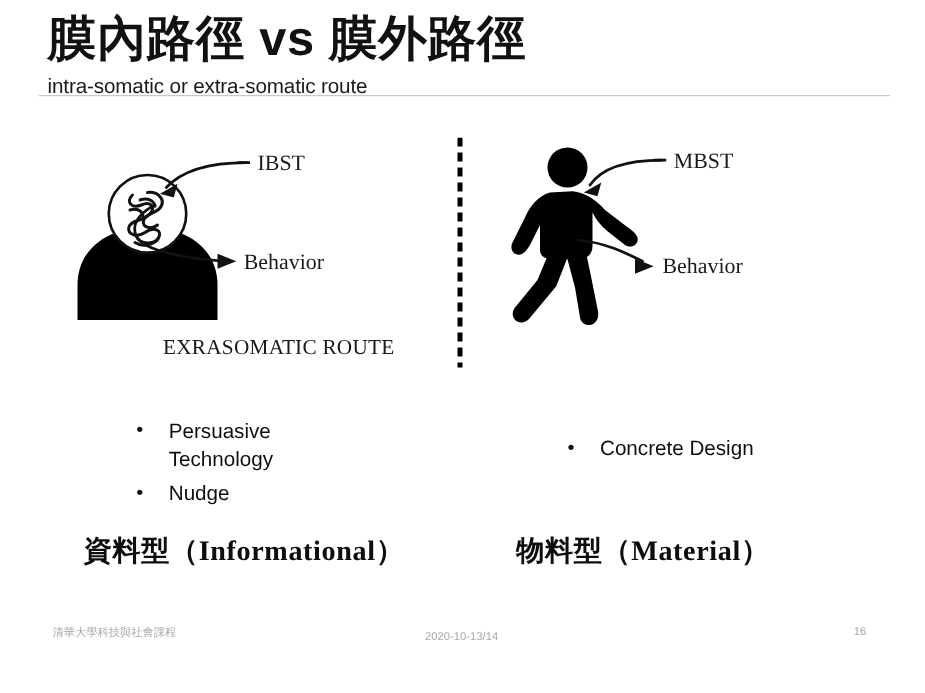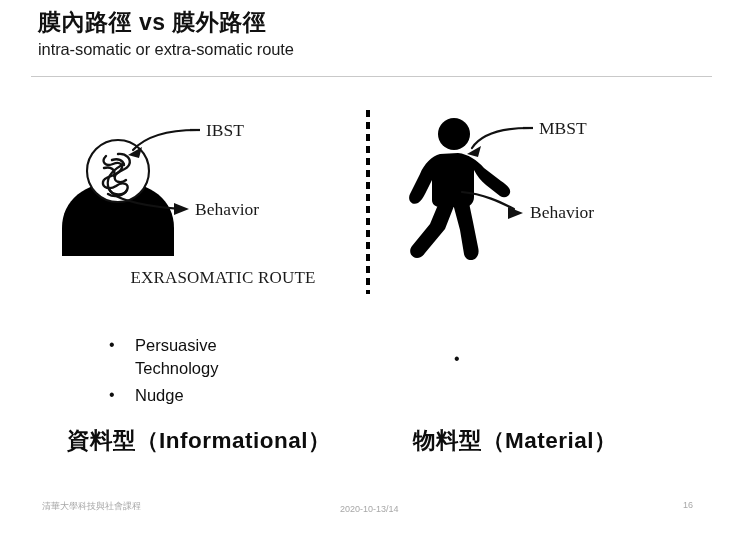--- a/index.html
+++ b/index.html
@@ -21,21 +21,21 @@
 
   
   #title-block {
     position: absolute;
     left: 38px;
     top: 8px;
     width: 680px;
   }
   #slide-title {
     font-family: "Liberation Sans", sans-serif;
-    font-size: 23px;
+    font-size: 39px;
     font-weight: bold;
     color: #111111;
     letter-spacing: 0.5px;
     line-height: 1.25;
     white-space: nowrap;
   }
   #slide-subtitle {
     font-family: "Liberation Sans", sans-serif;
     font-size: 16.5px;
     font-weight: normal;
@@ -138,21 +138,21 @@
     font-size: 16px;
     line-height: 1.38;
     color: #0f0f0f;
   }
   .bullet-text { white-space: pre-line; }
 
   
   .bottom-heading {
     position: absolute;
     top: 425px;
-    font-family: Liberation Sans, sans-serif;
+    font-family: Liberation Serif, serif;
     font-size: 22.5px;
     font-weight: bold;
     color: #0d0d0d;
     letter-spacing: 0.5px;
     white-space: nowrap;
   }
   #heading-informational { left: 67px; }
   #heading-material { left: 413px; }
 
   
@@ -261,20 +261,21 @@
     </li>
     <li class="bullet-item">
       <span class="bullet-dot">•</span>
       <span class="bullet-text">Nudge</span>
     </li>
   </ul>
 
   <ul class="bullet-list" id="bullets-right">
     <li class="bullet-item">
       <span class="bullet-dot">•</span>
+      <span class="bullet-text">Concrete Design</span>
     </li>
   </ul>
 
   <div class="bottom-heading" id="heading-informational">資料型（Informational）</div>
   <div class="bottom-heading" id="heading-material">物料型（Material）</div>
 
   <div id="footer">
     <div class="footer-text" id="footer-course">清華大學科技與社會課程</div>
     <div class="footer-text" id="footer-date">2020-10-13/14</div>
     <div class="footer-text" id="footer-page">16</div>

